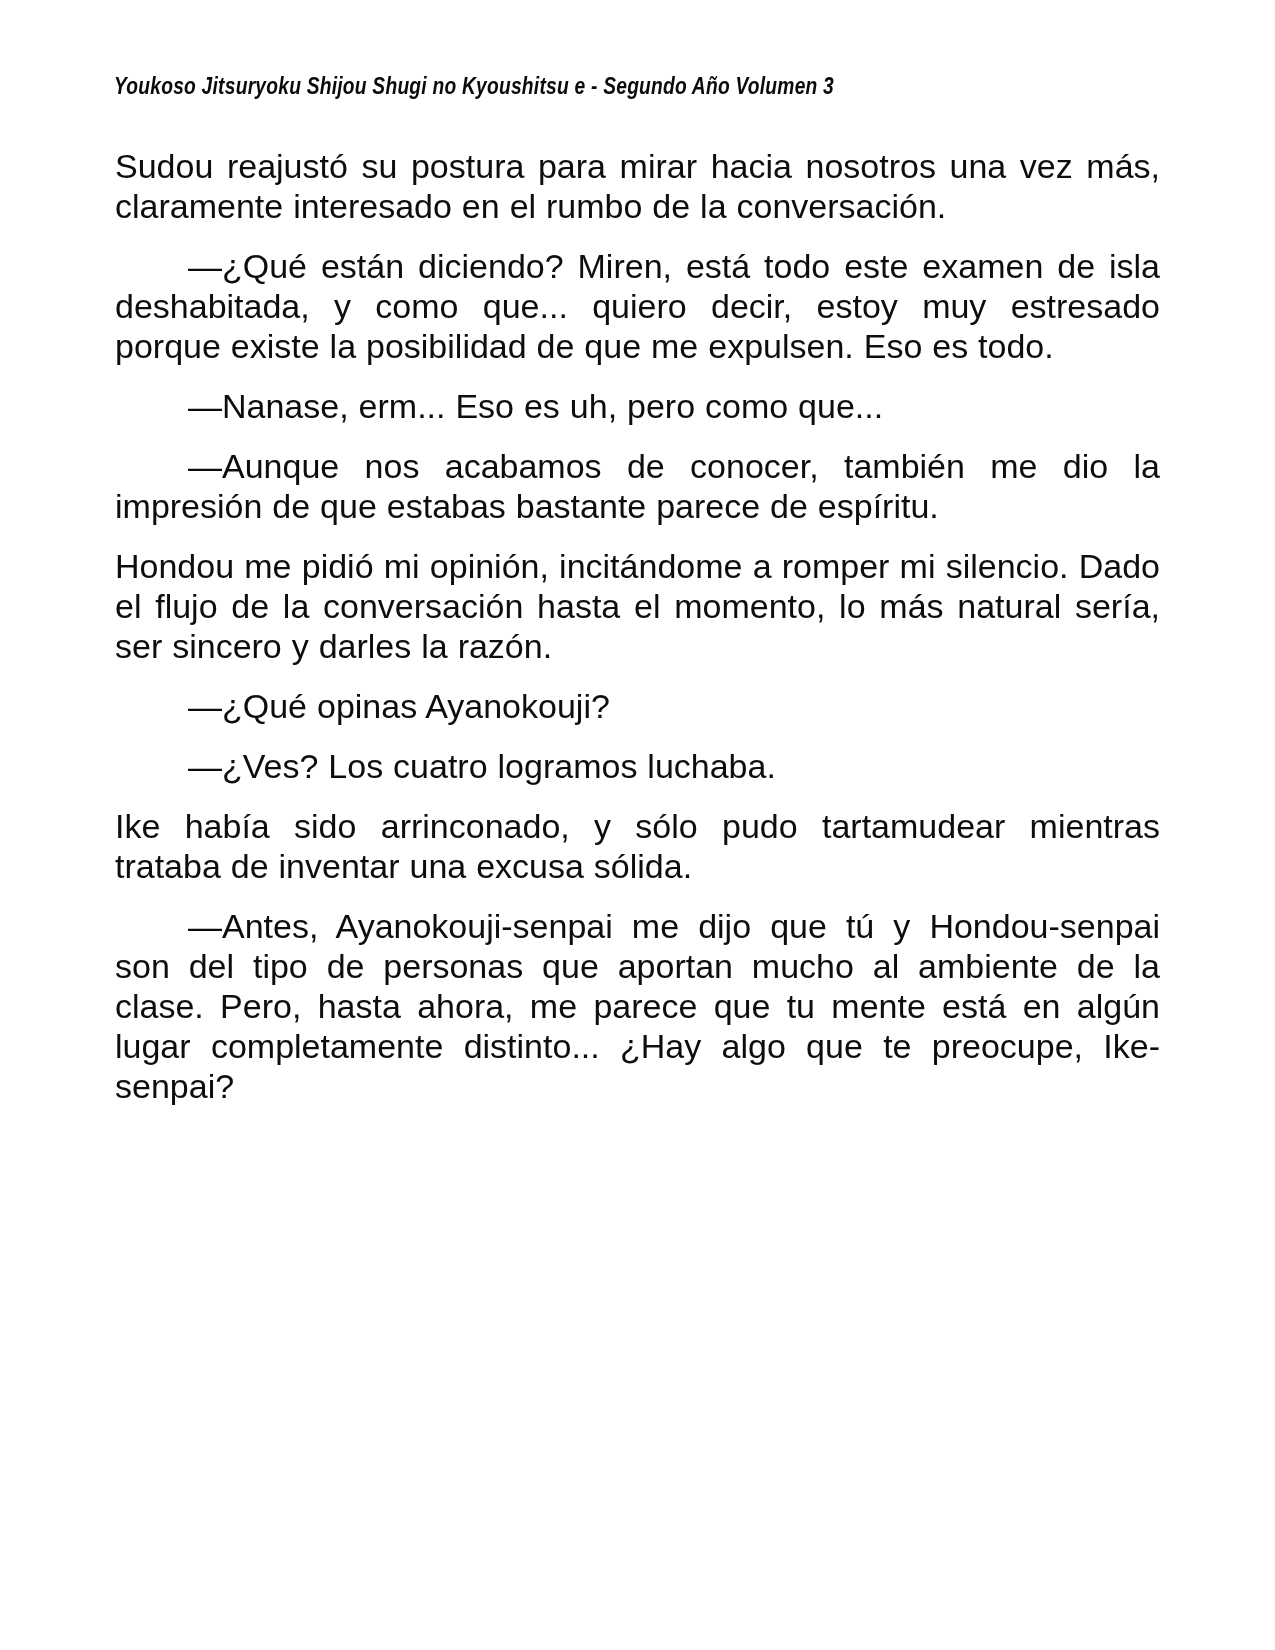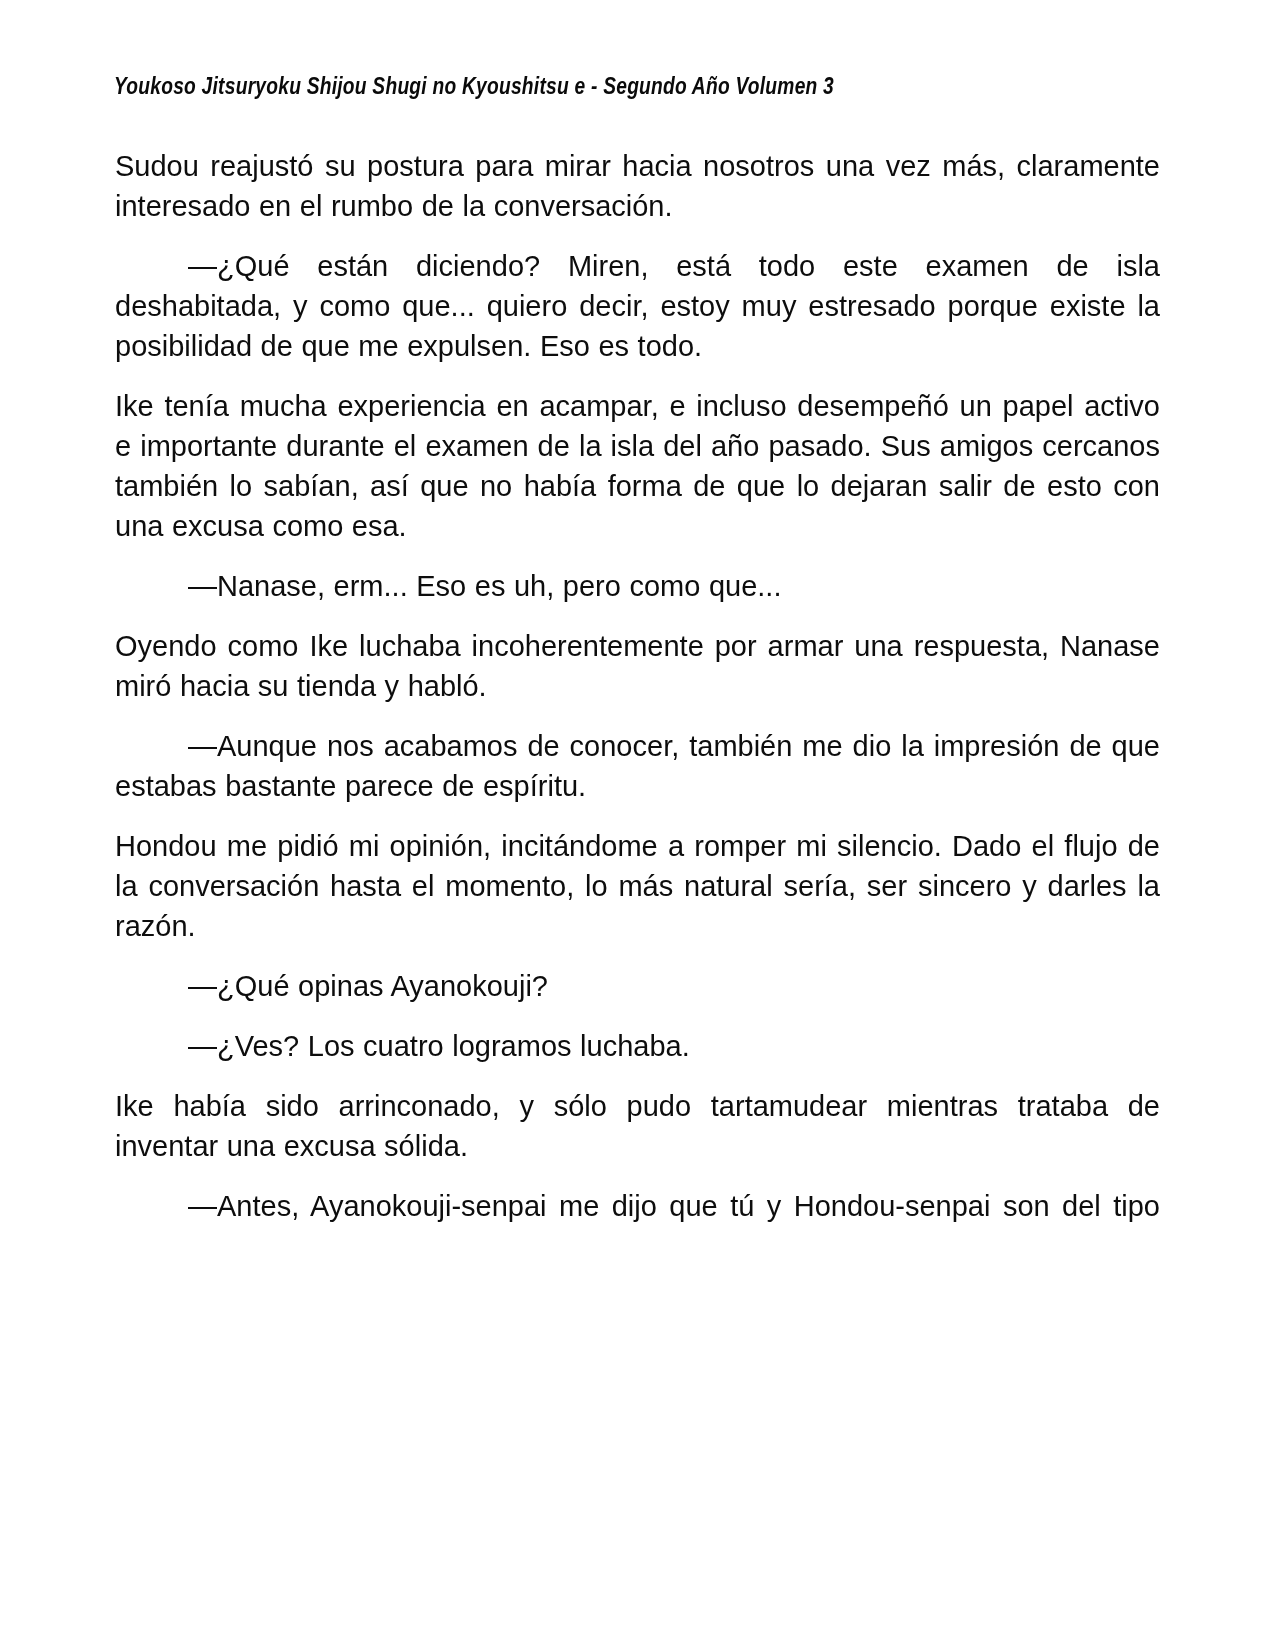--- a/index.html
+++ b/index.html
@@ -30,21 +30,21 @@
     transform: scaleX(0.80);
     transform-origin: left center;
     color: #0a0a0a;
   }
   
   .content {
     position: absolute;
     top: 146px; left: 115px; right: 115px;
   }
   .para {
-    font-size: 29px;
+    font-size: 34px;
     line-height: 40px;
     text-align: justify;
     margin-bottom: 20px;
     color: #0d0d0d;
     word-spacing: 0.5px;
   }
   .para.dialogue { text-indent: 73px; }
   
   .footer {
     position: absolute;
@@ -80,23 +80,21 @@
 <div class="page" style="--rule: #5e2f32; --rule-gap: #efe3d1; --text: #000000; --bg: #ffffff;">
 
   <header class="header">
     <span class="header-title">Youkoso Jitsuryoku Shijou Shugi no Kyoushitsu e - Segundo Año Volumen 3</span>
   </header>
 
   <main class="content">
 
   <p class="para">Sudou reajustó su postura para mirar hacia nosotros una vez más, claramente interesado en el rumbo de la conversación.</p>
       <p class="para dialogue">—¿Qué están diciendo? Miren, está todo este examen de isla deshabitada, y como que... quiero decir, estoy muy estresado porque existe la posibilidad de que me expulsen. Eso es todo.</p>
-      <p class="para">Ike tenía mucha experiencia en acampar, e incluso desempeñó un papel activo e importante durante el examen de la isla del año pasado. Sus amigos cercanos también lo sabían, así que no había forma de que lo dejaran salir de esto con una excusa como esa.</p>
       <p class="para dialogue">—Nanase, erm... Eso es uh, pero como que...</p>
-      <p class="para">Oyendo como Ike luchaba incoherentemente por armar una respuesta, Nanase miró hacia su tienda y habló.</p>
       <p class="para dialogue">—Aunque nos acabamos de conocer, también me dio la impresión de que estabas bastante parece de espíritu.</p>
       <p class="para">Hondou me pidió mi opinión, incitándome a romper mi silencio. Dado el flujo de la conversación hasta el momento, lo más natural sería, ser sincero y darles la razón.</p>
       <p class="para dialogue">—¿Qué opinas Ayanokouji?</p>
       <p class="para dialogue">—¿Ves? Los cuatro logramos luchaba.</p>
       <p class="para">Ike había sido arrinconado, y sólo pudo tartamudear mientras trataba de inventar una excusa sólida.</p>
       <p class="para dialogue">—Antes, Ayanokouji-senpai me dijo que tú y Hondou-senpai son del tipo de personas que aportan mucho al ambiente de la clase. Pero, hasta ahora, me parece que tu mente está en algún lugar completamente distinto... ¿Hay algo que te preocupe, Ike-senpai?</p>
     </main>
 
   <footer class="footer">
     <div class="footer-rule"></div>

